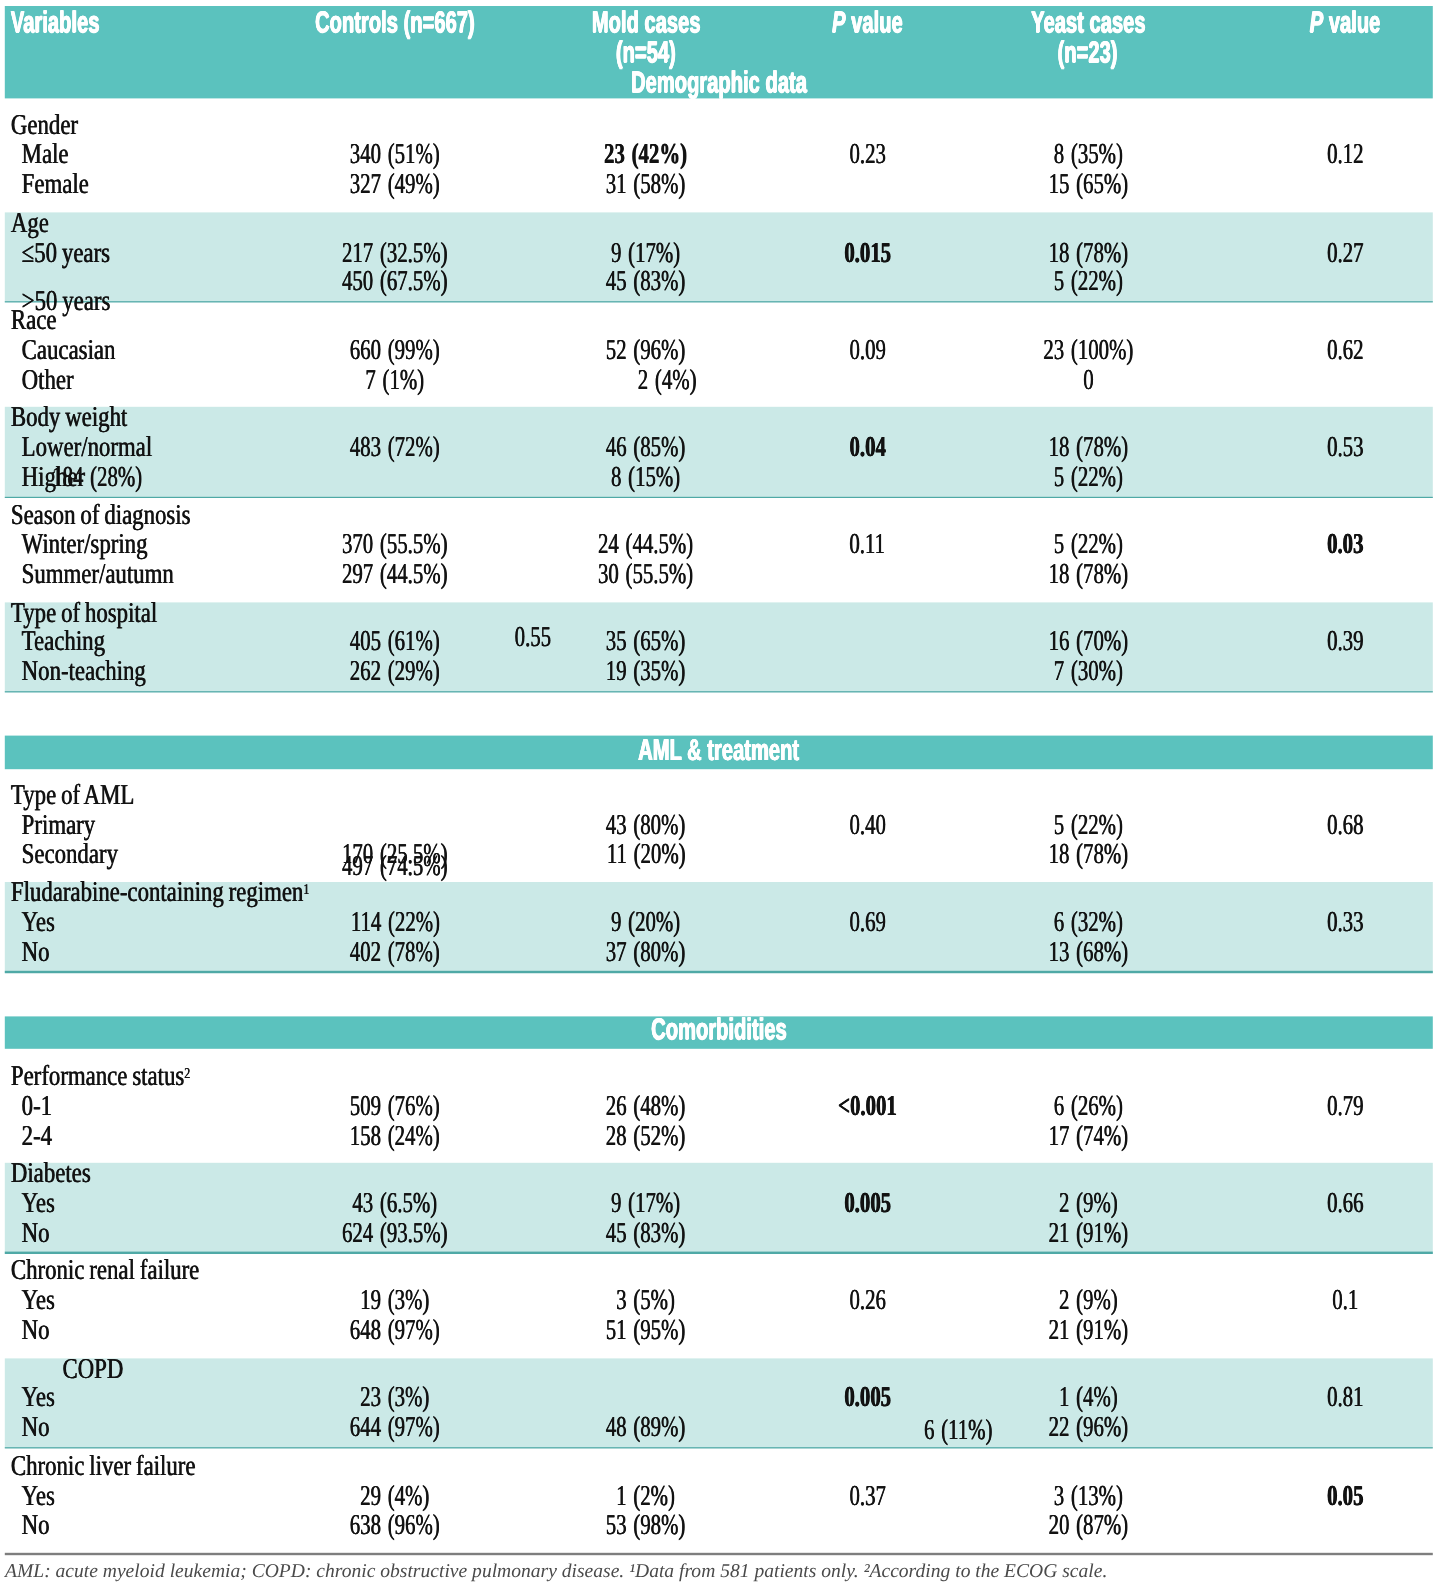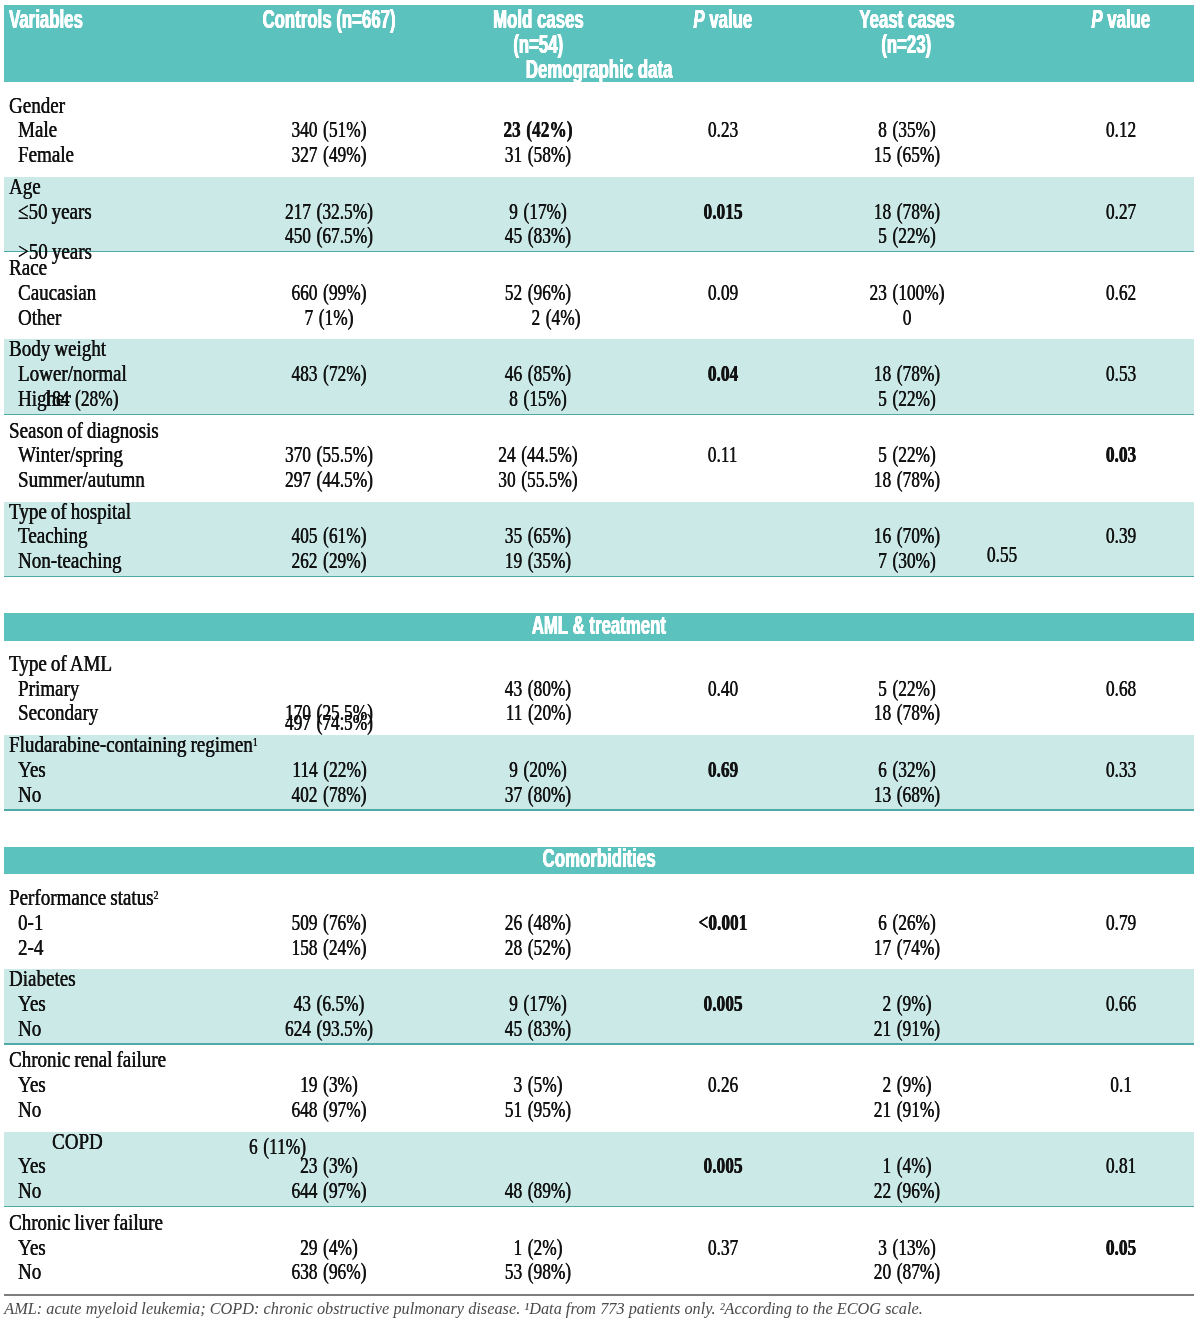--- a/index.html
+++ b/index.html
@@ -116,21 +116,21 @@
     <div class="t" style="left: 29px; width: 600px; text-align: center; top: 467px;"><span class="cx">297 (44.5%)</span></div>
     <div class="t" style="left: 238px; width: 600px; text-align: center; top: 467px;"><span class="cx">30 (55.5%)</span></div>
     <div class="t" style="left: 606.5px; width: 600px; text-align: center; top: 467px;"><span class="cx">18 (78%)</span></div>
     <div class="shade" style="top: 501.7px; height: 75.55px;">
       <div class="ul"></div>
     </div>
     <div class="t" style="left: 8.5px; top: 498.7px;"><span class="sx"><span>Type of hospital</span></span></div>
     <div class="t" style="left: 18.3px; top: 523.45px;"><span class="sx">Teaching</span></div>
     <div class="t" style="left: 29px; width: 600px; text-align: center; top: 523.45px;"><span class="cx">405 (61%)</span></div>
     <div class="t" style="left: 238px; width: 600px; text-align: center; top: 523.45px;"><span class="cx">35 (65%)</span></div>
-    <div class="t" style="left: 422.5px; width: 600px; text-align: right; top: 542px;"><span class="cx">0.55</span></div>
+    <div class="t" style="left: 422.5px; width: 600px; text-align: left; top: 519px;"><span class="cx">0.55</span></div>
     <div class="t" style="left: 606.5px; width: 600px; text-align: center; top: 523.45px;"><span class="cx">16 (70%)</span></div>
     <div class="t" style="left: 820.5px; width: 600px; text-align: center; top: 523.45px;"><span class="cx">0.39</span></div>
     <div class="t" style="left: 18.3px; top: 548.2px;"><span class="sx">Non-teaching</span></div>
     <div class="t" style="left: 29px; width: 600px; text-align: center; top: 548.2px;"><span class="cx">262 (29%)</span></div>
     <div class="t" style="left: 238px; width: 600px; text-align: center; top: 548.2px;"><span class="cx">19 (35%)</span></div>
     <div class="t" style="left: 606.5px; width: 600px; text-align: center; top: 548.2px;"><span class="cx">7 (30%)</span></div>
     <div class="secband" style="top: 613.1px; height: 27.6px;"></div>
     <div class="sectitle" style="top: 612.7px;"><span class="sqc">AML &amp; treatment</span></div>
     <div class="t" style="left: 8.5px; top: 650.8px;"><span class="sx"><span>Type of AML</span></span></div>
     <div class="t" style="left: 18.3px; top: 675.55px;"><span class="sx">Primary</span></div>
@@ -143,21 +143,21 @@
     <div class="t" style="left: 29px; width: 600px; text-align: center; top: 700.3px;"><span class="cx">170 (25.5%)</span></div>
     <div class="t" style="left: 238px; width: 600px; text-align: center; top: 700.3px;"><span class="cx">11 (20%)</span></div>
     <div class="t" style="left: 606.5px; width: 600px; text-align: center; top: 700.3px;"><span class="cx">18 (78%)</span></div>
     <div class="shade" style="top: 735px; height: 75.55px;">
       <div class="ul"></div>
     </div>
     <div class="t" style="left: 8.5px; top: 732px;"><span class="sx"><span>Fludarabine-containing regimen</span><sup>1</sup></span></div>
     <div class="t" style="left: 18.3px; top: 756.75px;"><span class="sx">Yes</span></div>
     <div class="t" style="left: 29px; width: 600px; text-align: center; top: 756.75px;"><span class="cx">114 (22%)</span></div>
     <div class="t" style="left: 238px; width: 600px; text-align: center; top: 756.75px;"><span class="cx">9 (20%)</span></div>
-    <div class="t" style="left: 422.5px; width: 600px; text-align: center; top: 756.75px; font-weight: bold;"><span class="cx">0.69</span></div>
+    <div class="t" style="left: 422.5px; width: 600px; text-align: center; top: 756.75px;"><span class="cx">0.69</span></div>
     <div class="t" style="left: 606.5px; width: 600px; text-align: center; top: 756.75px;"><span class="cx">6 (32%)</span></div>
     <div class="t" style="left: 820.5px; width: 600px; text-align: center; top: 756.75px;"><span class="cx">0.33</span></div>
     <div class="t" style="left: 18.3px; top: 781.5px;"><span class="sx">No</span></div>
     <div class="t" style="left: 29px; width: 600px; text-align: center; top: 781.5px;"><span class="cx">402 (78%)</span></div>
     <div class="t" style="left: 238px; width: 600px; text-align: center; top: 781.5px;"><span class="cx">37 (80%)</span></div>
     <div class="t" style="left: 606.5px; width: 600px; text-align: center; top: 781.5px;"><span class="cx">13 (68%)</span></div>
     <div class="secband" style="top: 846.8px; height: 27.6px;"></div>
     <div class="sectitle" style="top: 846.4px;"><span class="sqc">Comorbidities</span></div>
     <div class="t" style="left: 8.5px; top: 885px;"><span class="sx"><span>Performance status</span><sup>2</sup></span></div>
     <div class="t" style="left: 18.3px; top: 909.75px;"><span class="sx">0-1</span></div>
@@ -194,34 +194,34 @@
     <div class="t" style="left: 18.3px; top: 1096.9px;"><span class="sx">No</span></div>
     <div class="t" style="left: 29px; width: 600px; text-align: center; top: 1096.9px;"><span class="cx">648 (97%)</span></div>
     <div class="t" style="left: 238px; width: 600px; text-align: center; top: 1096.9px;"><span class="cx">51 (95%)</span></div>
     <div class="t" style="left: 606.5px; width: 600px; text-align: center; top: 1096.9px;"><span class="cx">21 (91%)</span></div>
     <div class="shade" style="top: 1131.6px; height: 75.55px;">
       <div class="ul"></div>
     </div>
     <div class="t" style="left: 8.5px; top: 1128.6px; margin-left: 43px;"><span class="sx"><span>COPD</span></span></div>
     <div class="t" style="left: 18.3px; top: 1153.35px;"><span class="sx">Yes</span></div>
     <div class="t" style="left: 29px; width: 600px; text-align: center; top: 1153.35px;"><span class="cx">23 (3%)</span></div>
-    <div class="t" style="left: 238px; width: 600px; text-align: left; top: 1134px;"><span class="cx">6 (11%)</span></div>
+    <div class="t" style="left: 238px; width: 600px; text-align: right; top: 1180px;"><span class="cx">6 (11%)</span></div>
     <div class="t" style="left: 422.5px; width: 600px; text-align: center; top: 1153.35px;"><span class="cx b">0.005</span></div>
     <div class="t" style="left: 606.5px; width: 600px; text-align: center; top: 1153.35px;"><span class="cx">1 (4%)</span></div>
     <div class="t" style="left: 820.5px; width: 600px; text-align: center; top: 1153.35px;"><span class="cx">0.81</span></div>
     <div class="t" style="left: 18.3px; top: 1178.1px;"><span class="sx">No</span></div>
     <div class="t" style="left: 29px; width: 600px; text-align: center; top: 1178.1px;"><span class="cx">644 (97%)</span></div>
     <div class="t" style="left: 238px; width: 600px; text-align: center; top: 1178.1px;"><span class="cx">48 (89%)</span></div>
     <div class="t" style="left: 606.5px; width: 600px; text-align: center; top: 1178.1px;"><span class="cx">22 (96%)</span></div>
     <div class="t" style="left: 8.5px; top: 1209.8px;"><span class="sx"><span>Chronic liver failure</span></span></div>
     <div class="t" style="left: 18.3px; top: 1234.55px;"><span class="sx">Yes</span></div>
     <div class="t" style="left: 29px; width: 600px; text-align: center; top: 1234.55px;"><span class="cx">29 (4%)</span></div>
     <div class="t" style="left: 238px; width: 600px; text-align: center; top: 1234.55px;"><span class="cx">1 (2%)</span></div>
     <div class="t" style="left: 422.5px; width: 600px; text-align: center; top: 1234.55px;"><span class="cx">0.37</span></div>
     <div class="t" style="left: 606.5px; width: 600px; text-align: center; top: 1234.55px;"><span class="cx">3 (13%)</span></div>
     <div class="t" style="left: 820.5px; width: 600px; text-align: center; top: 1234.55px;"><span class="cx b">0.05</span></div>
     <div class="t" style="left: 18.3px; top: 1259.3px;"><span class="sx">No</span></div>
     <div class="t" style="left: 29px; width: 600px; text-align: center; top: 1259.3px; font-family: Liberation Serif, serif;"><span class="cx">638 (96%)</span></div>
     <div class="t" style="left: 238px; width: 600px; text-align: center; top: 1259.3px;"><span class="cx">53 (98%)</span></div>
     <div class="t" style="left: 606.5px; width: 600px; text-align: center; top: 1259.3px;"><span class="cx">20 (87%)</span></div>
     <div class="frule" style="top: 1294px;"></div>
-    <div class="foot" style="left: 4.2px; top: 1300.6px;">AML: acute myeloid leukemia; COPD: chronic obstructive pulmonary disease. ¹Data from 773 patients only. ²According to the ECOG scale.</div>
+    <div class="foot" style="left: 4.2px; top: 1300.6px;">AML: acute myeloid leukemia; COPD: chronic obstructive pulmonary disease. ¹Data from 581 patients only. ²According to the ECOG scale.</div>
   </div>
 
 </body></html>

